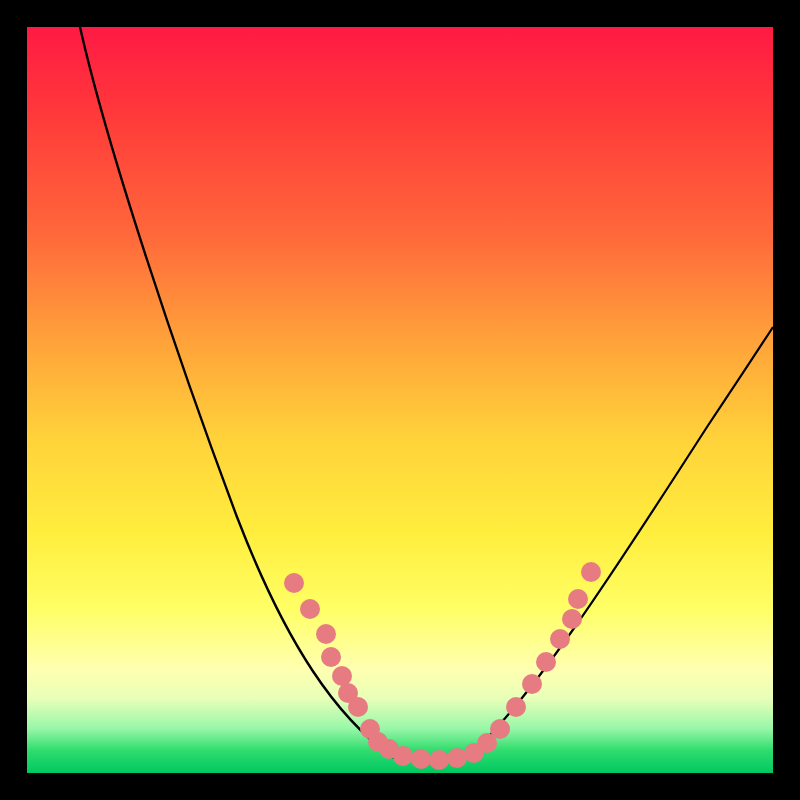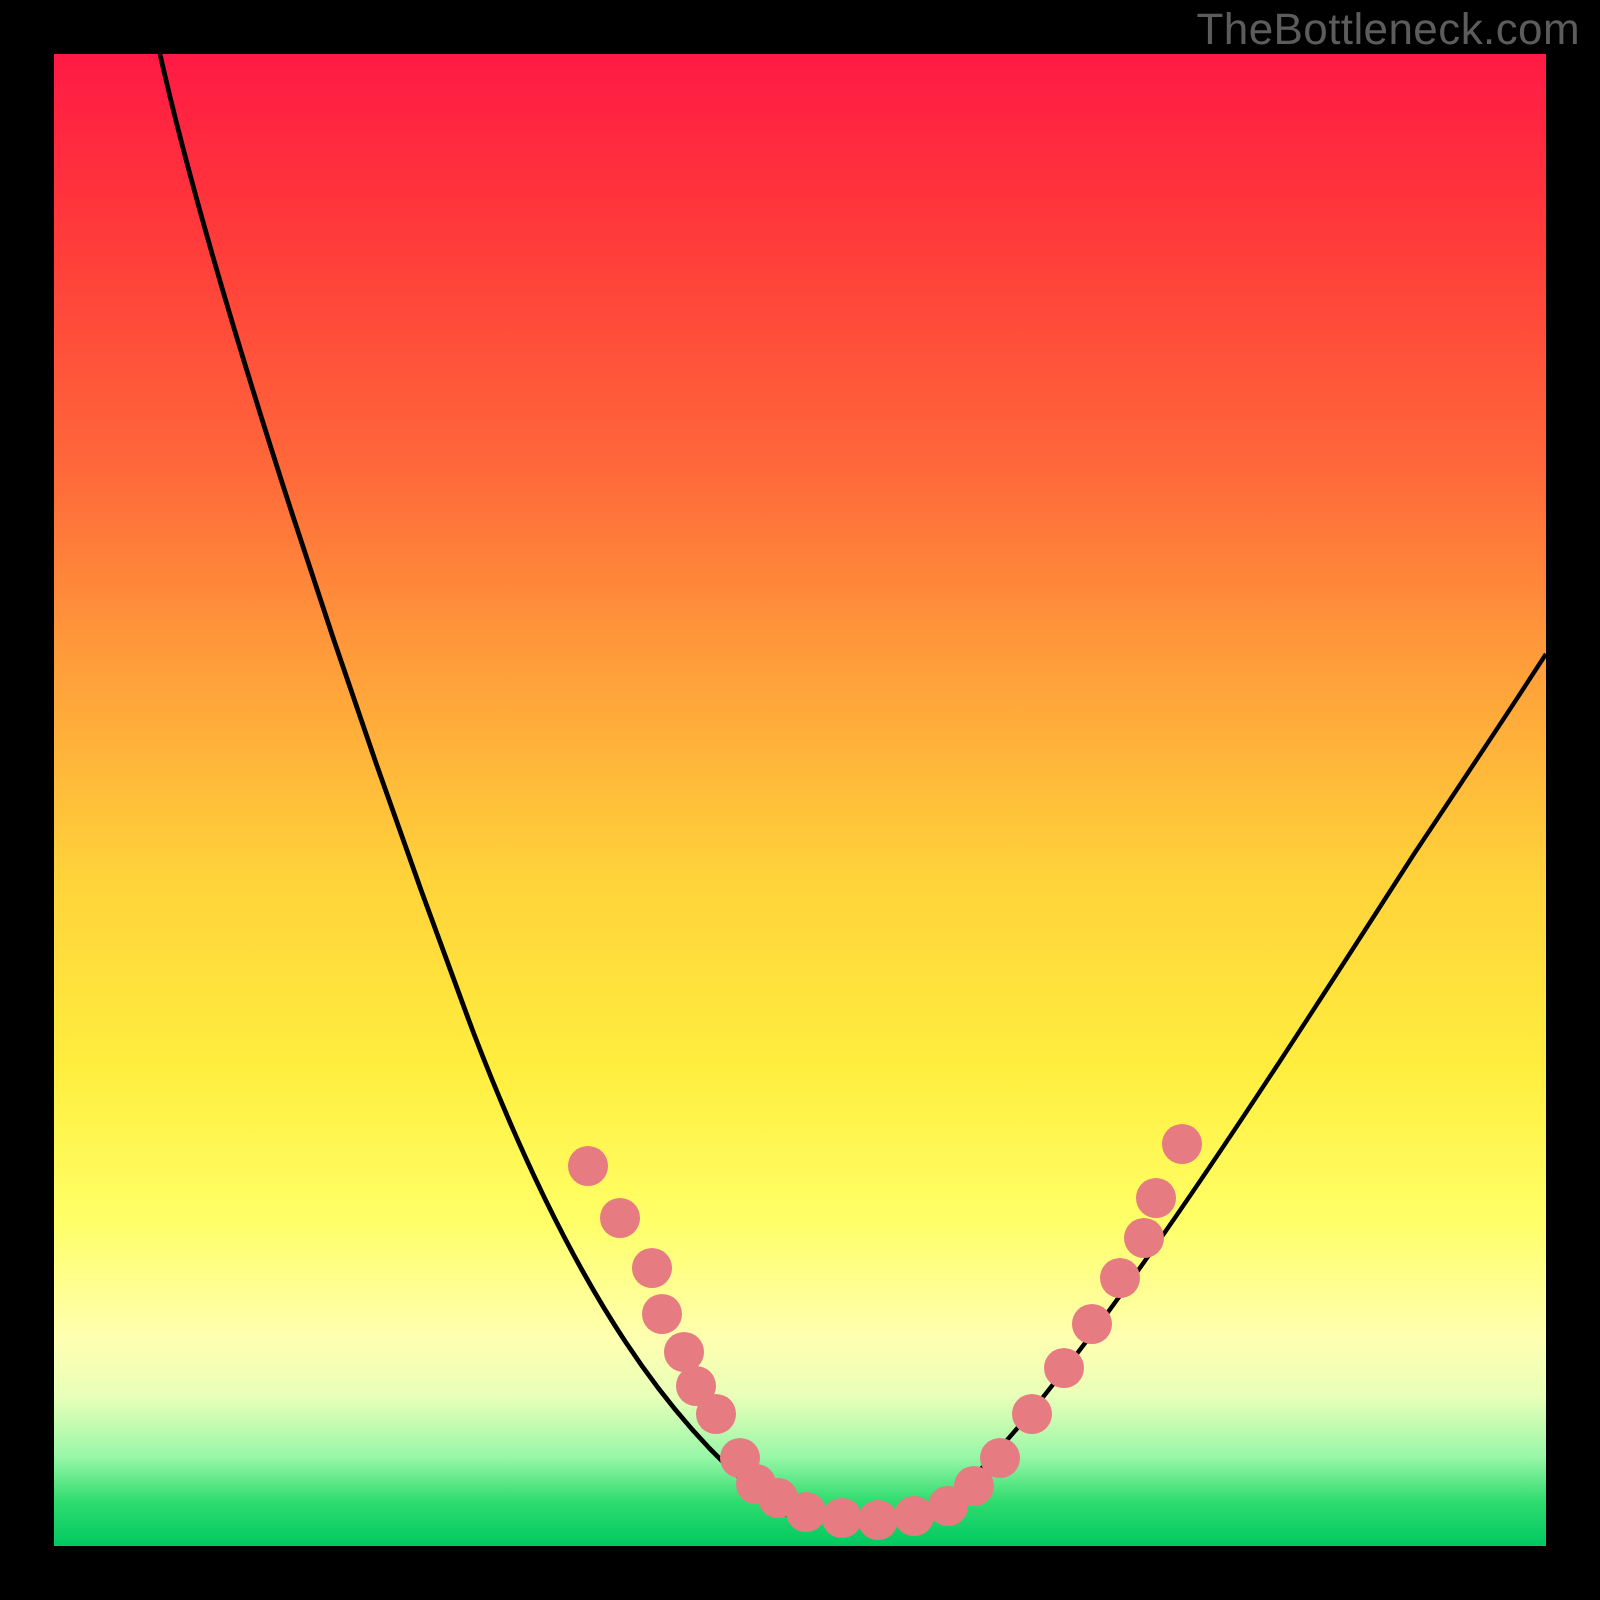--- a/index.html
+++ b/index.html
@@ -91,14 +91,13 @@
           <circle cx="489" cy="680" r="10" fill="#e77b82"></circle>
           <circle cx="505" cy="657" r="10" fill="#e77b82"></circle>
           <circle cx="519" cy="635" r="10" fill="#e77b82"></circle>
           <circle cx="533" cy="612" r="10" fill="#e77b82"></circle>
           <circle cx="545" cy="592" r="10" fill="#e77b82"></circle>
           <circle cx="551" cy="572" r="10" fill="#e77b82"></circle>
           <circle cx="564" cy="545" r="10" fill="#e77b82"></circle>
         </g>
     </svg>
   </div>
-  <div class="watermark">TheBottleneck.com</div>
 </div>
 
 </body></html>

